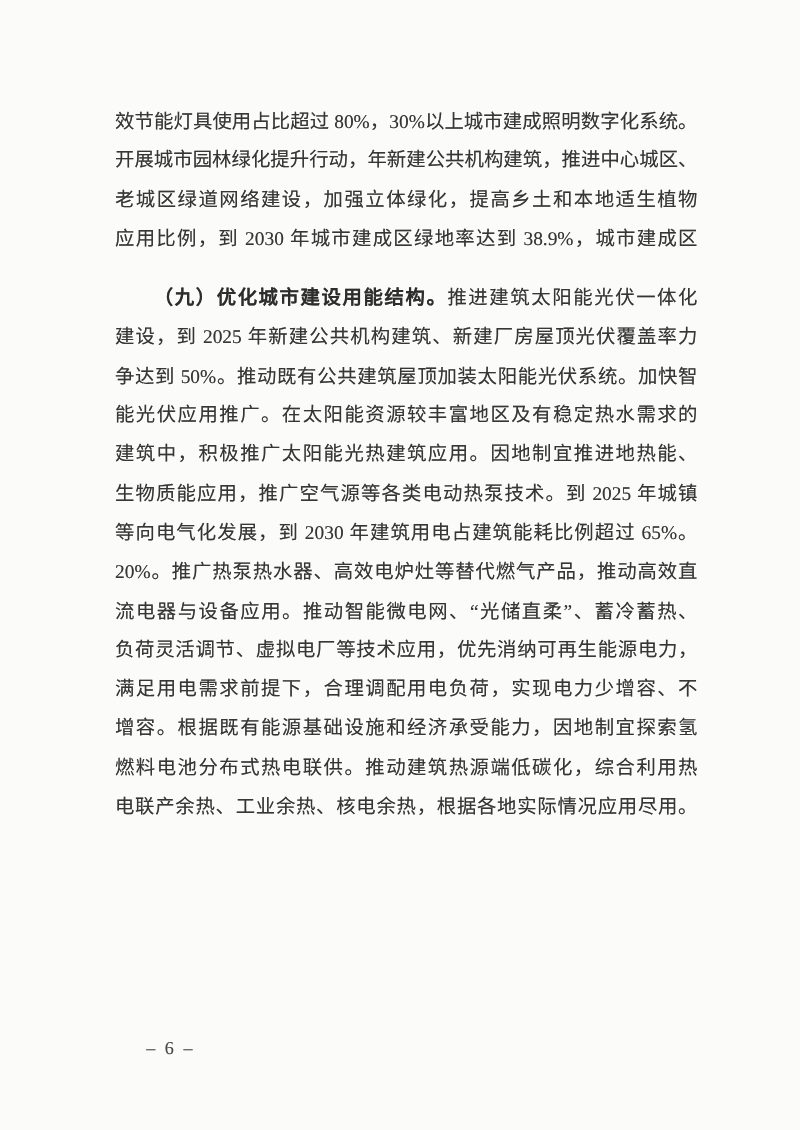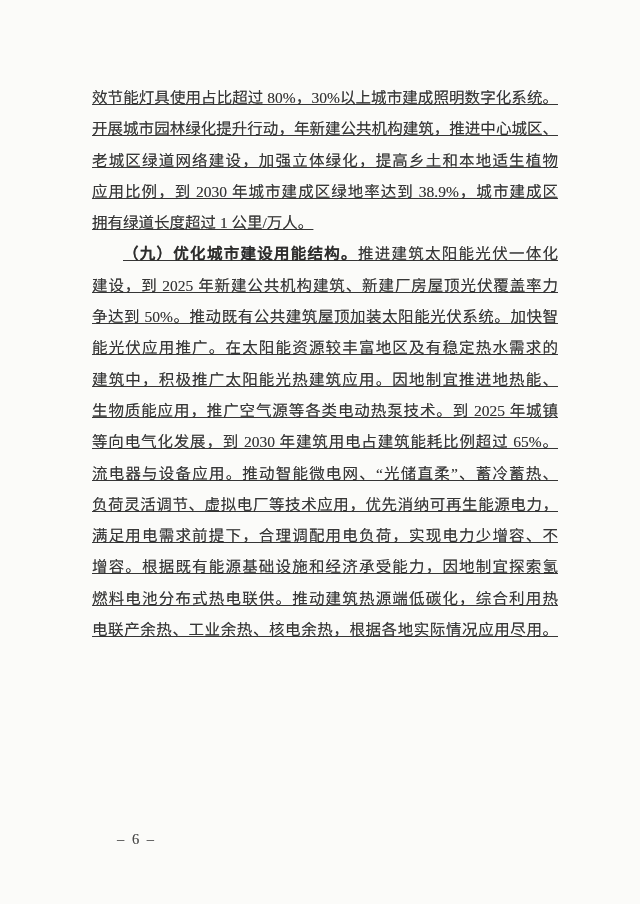--- a/index.html
+++ b/index.html
@@ -24,28 +24,28 @@
   .line {
     font-family: "Liberation Serif", "DejaVu Serif", serif;
     font-size: 15.5px;
     color: #363636;
     line-height: 31.3px;
     height: 31.3px;
     text-align: justify;
     text-align-last: justify;
     -moz-text-align-last: justify;
     text-shadow: 0 0 0.4px rgba(70, 70, 70, 0.55);
-    text-decoration: underline;
   }
   .line.para-end {
     text-align-last: left;
     -moz-text-align-last: left;
   }
   .line.indent {
     text-indent: 31px;
+    margin-top: 16px;
   }
   .heading-bold {
     font-weight: 700;
     color: #2d2d2d;
   }
   .pagenum {
     position: absolute;
     left: 117px;
     top: 831px;
     font-family: "Liberation Serif", "DejaVu Serif", serif;
@@ -57,28 +57,28 @@
 </style>
 </head>
 <body>
 
 <div class="page">
   <div class="textblock">
     <div class="line">效节能灯具使用占比超过 80%，30%以上城市建成照明数字化系统。</div>
     <div class="line">开展城市园林绿化提升行动，年新建公共机构建筑，推进中心城区、</div>
     <div class="line">老城区绿道网络建设，加强立体绿化，提高乡土和本地适生植物</div>
     <div class="line">应用比例，到 2030 年城市建成区绿地率达到 38.9%，城市建成区</div>
-    <div class="line para-end">拥有绿道长度超过 1 公里/万人。</div>
     <div class="line indent"><span class="heading-bold">（九）优化城市建设用能结构。</span><span>推进建筑太阳能光伏一体化</span></div>
     <div class="line">建设，到 2025 年新建公共机构建筑、新建厂房屋顶光伏覆盖率力</div>
     <div class="line">争达到 50%。推动既有公共建筑屋顶加装太阳能光伏系统。加快智</div>
     <div class="line">能光伏应用推广。在太阳能资源较丰富地区及有稳定热水需求的</div>
     <div class="line">建筑中，积极推广太阳能光热建筑应用。因地制宜推进地热能、</div>
     <div class="line">生物质能应用，推广空气源等各类电动热泵技术。到 2025 年城镇</div>
     <div class="line">等向电气化发展，到 2030 年建筑用电占建筑能耗比例超过 65%。</div>
+    <div class="line">20%。推广热泵热水器、高效电炉灶等替代燃气产品，推动高效直</div>
     <div class="line">流电器与设备应用。推动智能微电网、“光储直柔”、蓄冷蓄热、</div>
     <div class="line">负荷灵活调节、虚拟电厂等技术应用，优先消纳可再生能源电力，</div>
     <div class="line">满足用电需求前提下，合理调配用电负荷，实现电力少增容、不</div>
     <div class="line">增容。根据既有能源基础设施和经济承受能力，因地制宜探索氢</div>
     <div class="line">燃料电池分布式热电联供。推动建筑热源端低碳化，综合利用热</div>
     <div class="line">电联产余热、工业余热、核电余热，根据各地实际情况应用尽用。</div>
   </div>
   <div class="pagenum">– 6 –</div>
 </div>
 

